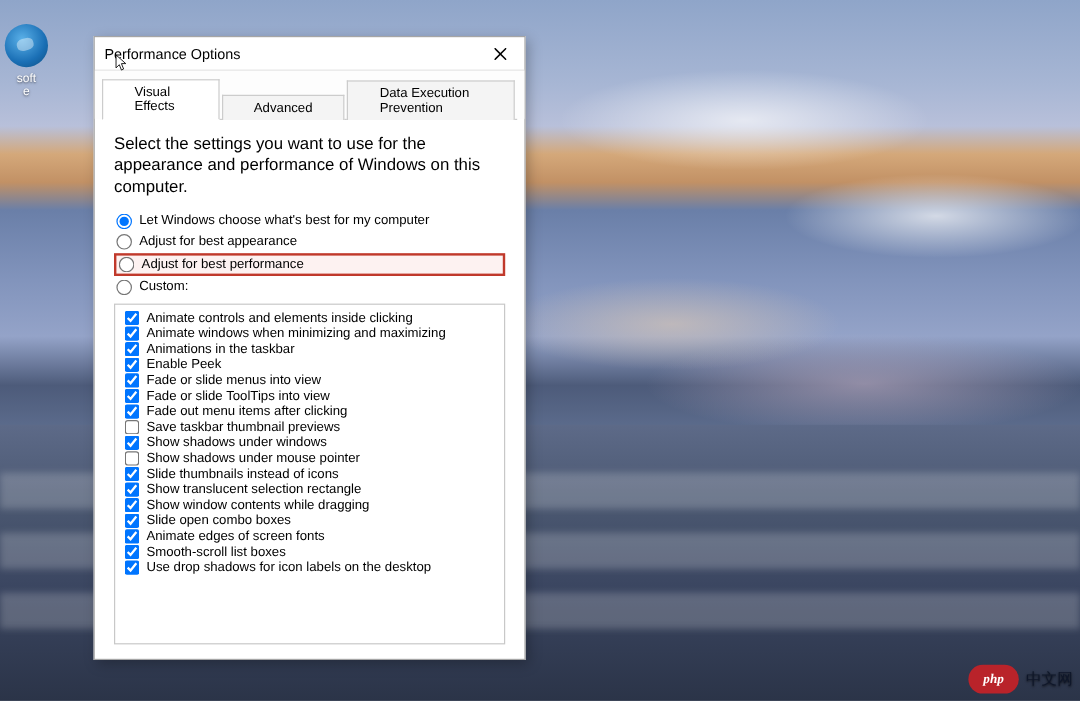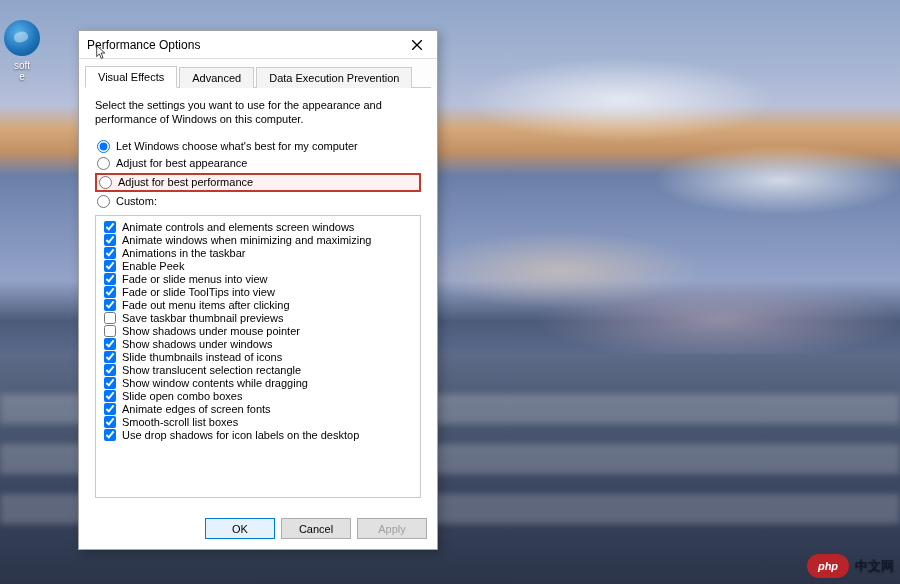--- a/index.html
+++ b/index.html
@@ -38,40 +38,40 @@
       background: #fff; border: 1px solid #a5a5a5;
       box-shadow: 3px 3px 10px rgba(0,0,0,0.25);
       font-size: 11px; color: #000;
       display: flex; flex-direction: column; justify-content: center;
     }
     .titlebar { height: 28px; display: flex; align-items: center; justify-content: space-between; padding: 0 8px; border-bottom: 1px solid #e0e0e0; }
     .titlebar .title { font-size: 12px; }
     .close-btn { width: 24px; height: 20px; display: flex; align-items: center; justify-content: center; cursor: default; }
     .close-btn svg { width: 10px; height: 10px; }
     .tab-strip { display: flex; align-items: flex-end; padding: 6px 6px 0 6px; background: #fdfdfd; }
-    .tab { padding: 4px 12px; border: 1px solid #ccc; border-bottom: none; background: #f4f4f4; margin-right: 2px; font-size: 11px; position: relative; top: 1px; }
+    .tab { padding: 4px 26px; border: 1px solid #ccc; border-bottom: none; background: #f4f4f4; margin-right: 2px; font-size: 11px; position: relative; top: 1px; }
     .tab.active { background: #fff; border-bottom: 1px solid #fff; }
     .panel { flex: 1; border-top: 1px solid #ccc; margin: 0 6px 6px 6px; padding: 10px 10px 6px 10px; display: flex; flex-direction: column; }
-    .desc { font-size: 11px; line-height: 1.3; margin-bottom: 10px; max-width: 320px; }
+    .desc { font-size: 14px; line-height: 1.3; margin-bottom: 10px; max-width: 320px; }
     .radio-row { display: flex; align-items: center; margin: 2px 0; padding: 1px 0; }
     .radio-row.highlighted { border: 2px solid #c0392b; background: #fdf2f1; padding: 1px 0; }
     .radio-row input { margin: 0 6px 0 2px; }
     .cursor-indicator { position: absolute; left: 94px; top: 44px; width: 18px; height: 18px; }
     .checklist-box {
       border: 1px solid #c8c8c8; margin-top: 4px; padding: 4px 6px; flex: 1; overflow: hidden;
     }
     .check-row { display: flex; align-items: center; margin: 1px 0; font-size: 11px; white-space: nowrap; }
     .check-row input { margin: 0 6px 0 2px; width: 12px; height: 12px; }
     .button-row { display: flex; justify-content: flex-end; gap: 6px; padding: 8px 10px 10px; }
     .btn { min-width: 70px; height: 21px; border: 1px solid #adadad; background: #e1e1e1; font-size: 11px; cursor: default; }
     .btn.default { border-color: #0078d7; background: #e5f1fb; }
     .btn.disabled { color: #a0a0a0; }
 
     .watermark { position: absolute; right: 6px; bottom: 6px; display: flex; align-items: center; gap: 6px; }
-    .wm-logo { width: 42px; height: 24px; background: #b9232a; border-radius: 12px; color: #fff; font-weight: bold; font-size: 11px; display:flex; align-items:center; justify-content:center; font-style: italic;}
+    .wm-logo { width: 42px; height: 24px; background: #b9232a; border-radius: 12px; color: #fff; font-weight: bold; font-size: 11px; display:flex; align-items:center; justify-content:center; font-style: italic; font-family: Liberation Serif, serif;}
     .wm-text { color: #0f172a; font-size: 13px; text-shadow: 0 1px 2px rgba(0,0,0,0.8); }
   </style>
 </head>
 <body>
 
 <div class="cloud-layer"></div>
 <div class="sea">
   <div class="wave w1"></div>
   <div class="wave w2"></div>
   <div class="wave w3"></div>
@@ -116,21 +116,21 @@
           <span>Adjust for best performance</span>
         </label>
         <label class="radio-row">
           <input type="radio" name="perfmode" style="">
           <span>Custom:</span>
         </label>
       </div>
     <div class="checklist-box" id="checklist">
         <label class="check-row">
           <input type="checkbox" checked="" style="">
-          <span>Animate controls and elements screen windows</span>
+          <span>Animate controls and elements inside clicking</span>
         </label>
         <label class="check-row">
           <input type="checkbox" checked="" style="">
           <span>Animate windows when minimizing and maximizing</span>
         </label>
         <label class="check-row">
           <input type="checkbox" checked="" style="">
           <span>Animations in the taskbar</span>
         </label>
         <label class="check-row">
@@ -147,29 +147,29 @@
         </label>
         <label class="check-row">
           <input type="checkbox" checked="" style="">
           <span>Fade out menu items after clicking</span>
         </label>
         <label class="check-row">
           <input type="checkbox" style="">
           <span>Save taskbar thumbnail previews</span>
         </label>
         <label class="check-row">
+          <input type="checkbox" checked="" style="">
+          <span>Show shadows under windows</span>
+        </label>
+        <label class="check-row">
           <input type="checkbox" style="">
           <span>Show shadows under mouse pointer</span>
         </label>
         <label class="check-row">
           <input type="checkbox" checked="" style="">
-          <span>Show shadows under windows</span>
-        </label>
-        <label class="check-row">
-          <input type="checkbox" checked="" style="">
           <span>Slide thumbnails instead of icons</span>
         </label>
         <label class="check-row">
           <input type="checkbox" checked="" style="">
           <span>Show translucent selection rectangle</span>
         </label>
         <label class="check-row">
           <input type="checkbox" checked="" style="">
           <span>Show window contents while dragging</span>
         </label>
@@ -185,25 +185,20 @@
           <input type="checkbox" checked="" style="">
           <span>Smooth-scroll list boxes</span>
         </label>
         <label class="check-row">
           <input type="checkbox" checked="" style="">
           <span>Use drop shadows for icon labels on the desktop</span>
         </label>
       </div>
   </div>
 
-  <div class="button-row">
-    <button class="btn default">OK</button>
-    <button class="btn">Cancel</button>
-    <button class="btn disabled">Apply</button>
-  </div>
 </div>
 
 <svg class="cursor-indicator" viewBox="0 0 20 20">
   <path d="M3 2 L3 14 L6 11 L8 16 L10 15 L8 10 L12 10 Z" fill="#fff" stroke="#000" stroke-width="0.8"></path>
 </svg>
 
 <div class="watermark">
   <div class="wm-logo">php</div>
   <div class="wm-text">中文网</div>
 </div>

